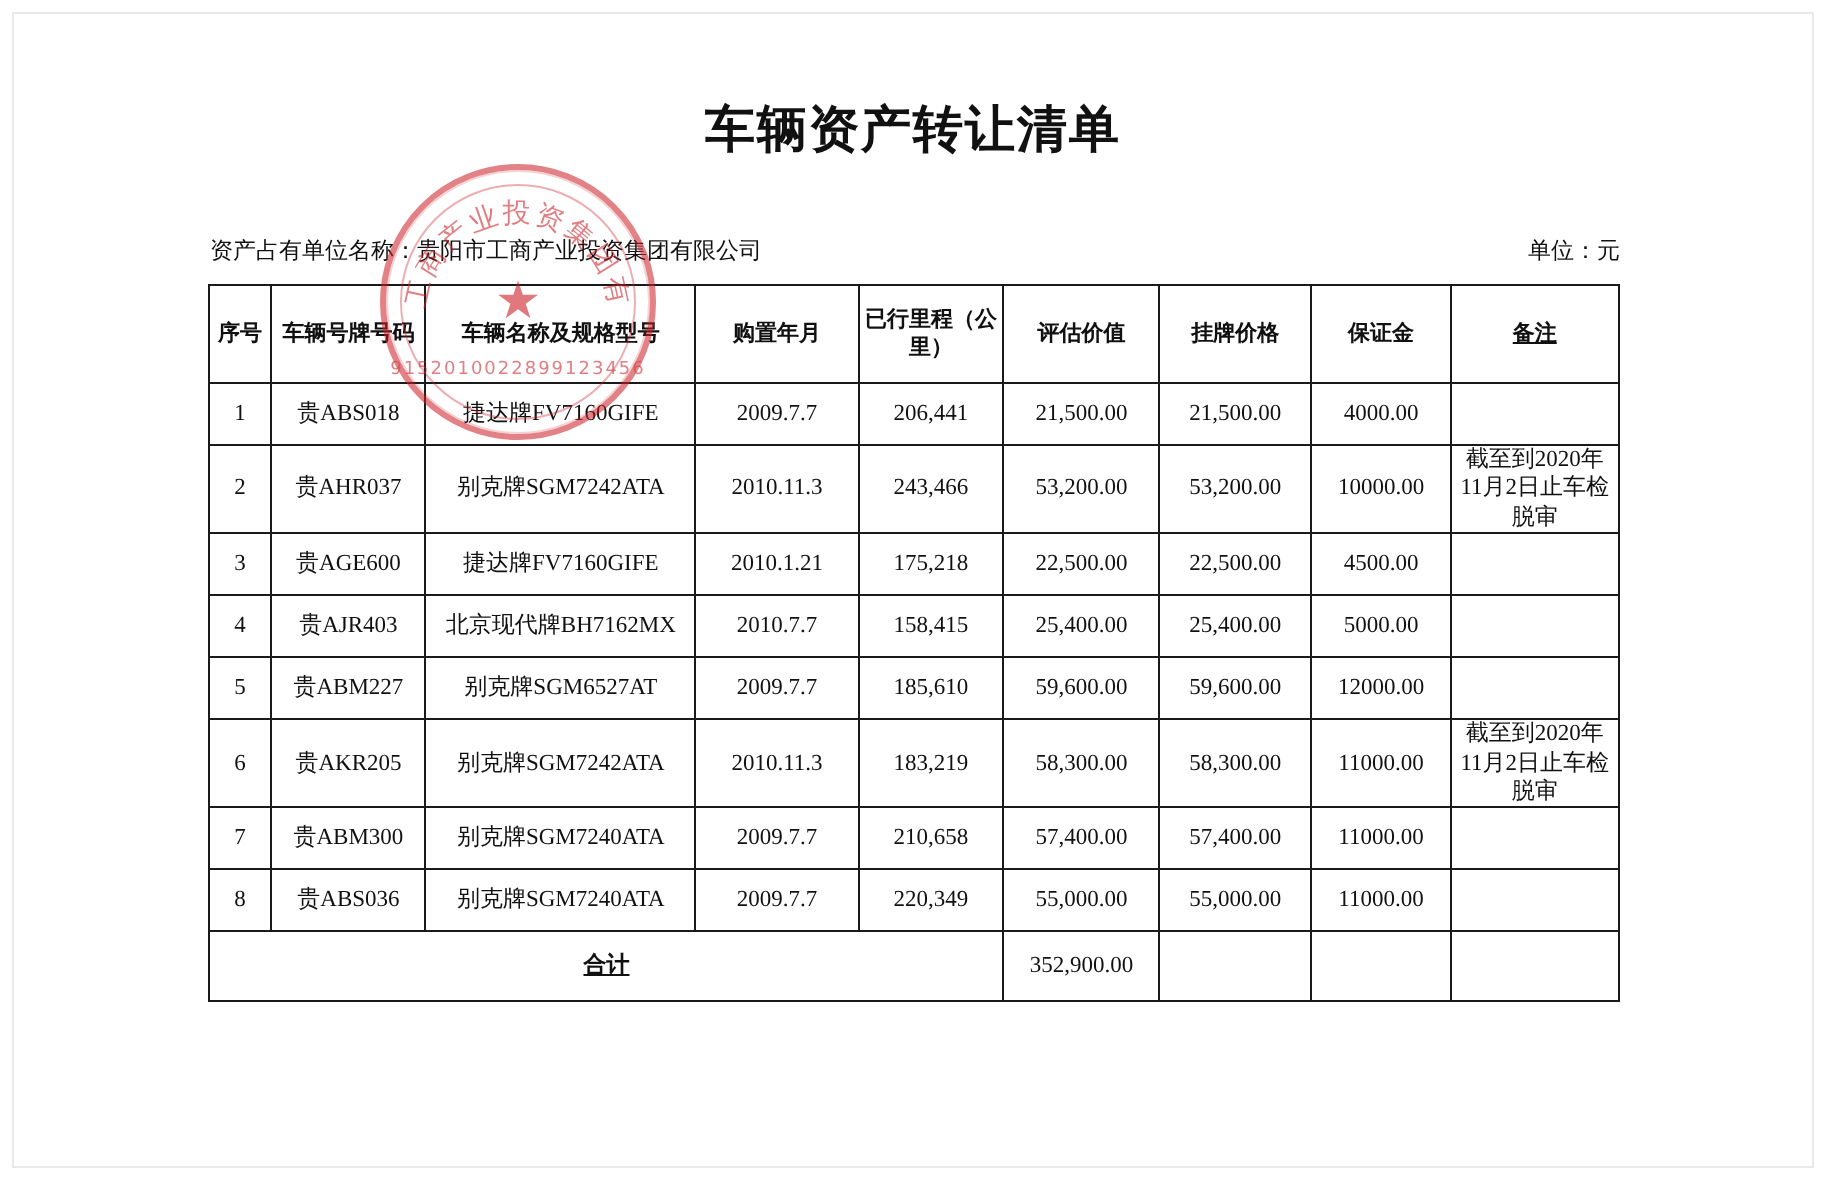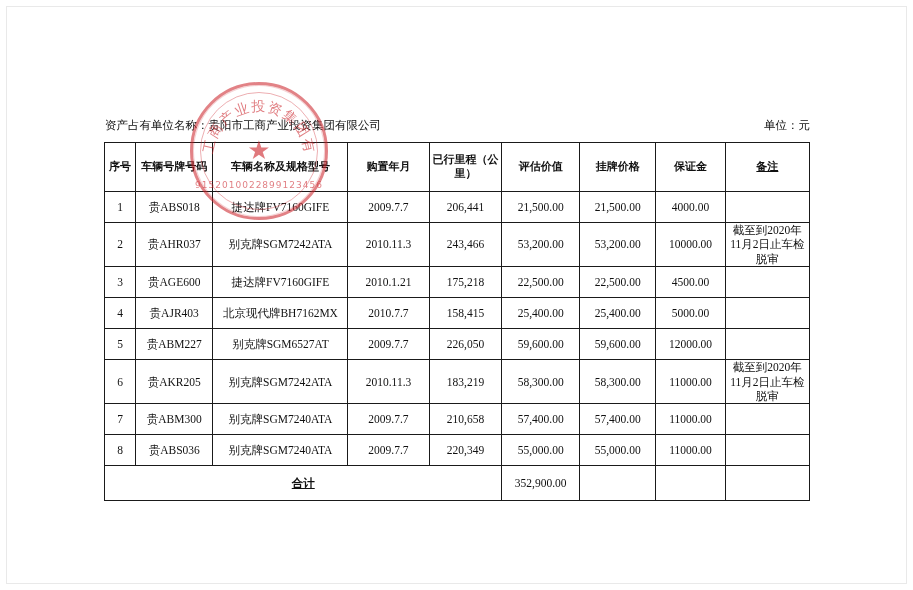--- a/index.html
+++ b/index.html
@@ -150,20 +150,21 @@
     color: rgba(203, 32, 39, 0.72);
     font-family: "DejaVu Sans", sans-serif;
   }
 </style>
 </head>
 <body>
 
 <div class="page">
   <div class="scan-edge"></div>
 
+  <div class="doc-title">车辆资产转让清单</div>
 
   <div class="meta-row">资产占有单位名称：贵阳市工商产业投资集团有限公司</div>
   <div class="meta-unit">单位：元</div>
 
   <table class="sheet">
     <thead>
       <tr>
         <th class="col-idx">序号</th>
         <th class="col-plate">车辆号牌号码</th>
         <th class="col-name">车辆名称及规格型号</th>
@@ -218,21 +219,21 @@
         <td>25,400.00</td>
         <td>25,400.00</td>
         <td>5000.00</td>
         <td class="note"></td>
       </tr>
       <tr>
         <td>5</td>
         <td>贵ABM227</td>
         <td>别克牌SGM6527AT</td>
         <td>2009.7.7</td>
-        <td>226,050</td>
+        <td>185,610</td>
         <td>59,600.00</td>
         <td>59,600.00</td>
         <td>12000.00</td>
         <td class="note"></td>
       </tr>
       <tr>
         <td class="tall">6</td>
         <td class="tall">贵AKR205</td>
         <td class="tall">别克牌SGM7242ATA</td>
         <td class="tall">2010.11.3</td>

